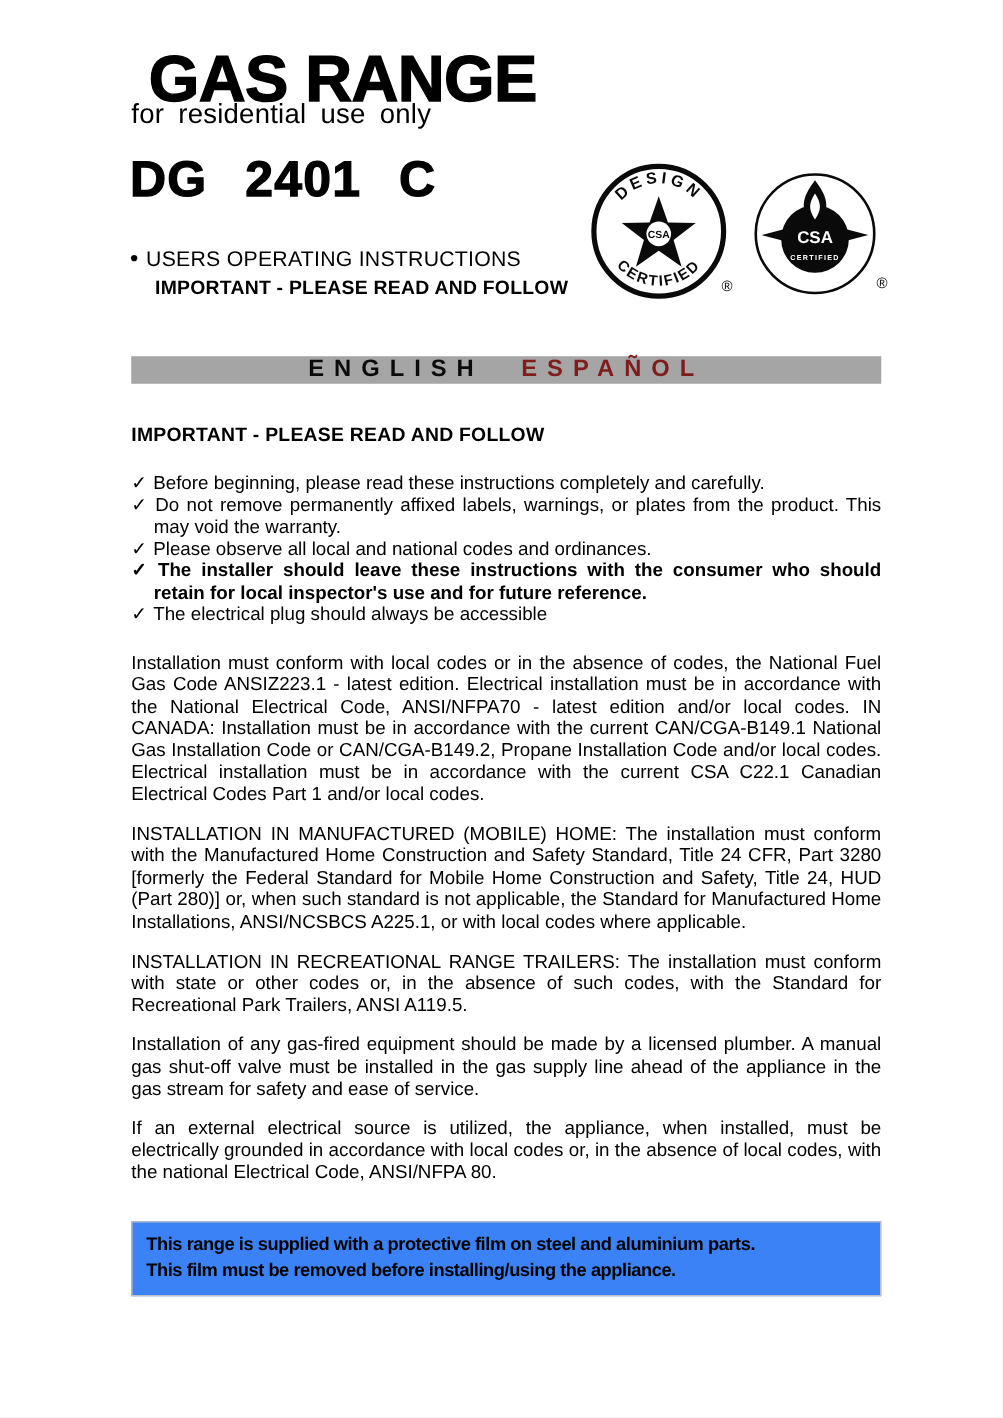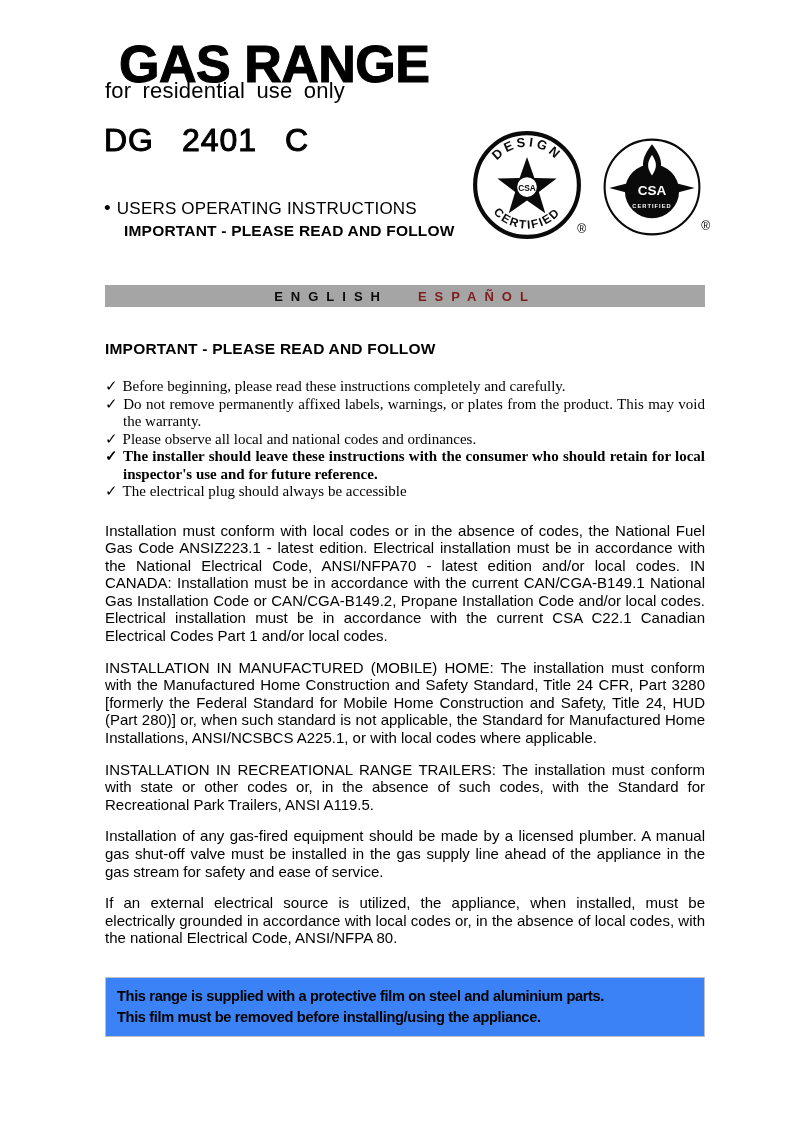--- a/index.html
+++ b/index.html
@@ -15,21 +15,21 @@
     position:absolute; left:104px; top:34px;
     font-size:52px; font-weight:700; letter-spacing:-0.5px;margin-left:15px;
     -webkit-text-stroke:1.1px #000;
   }
   .doc-subtitle {
     position:absolute; left:105px; top:78px;
     font-size:22px; word-spacing:5px; letter-spacing:0.2px;
   }
   .doc-model {
     position:absolute; left:104px; top:122px;
-    font-size:32px; font-weight:400; word-spacing:18px; letter-spacing:1px;
+    font-size:40px; font-weight:700; word-spacing:18px; letter-spacing:1px;
     -webkit-text-stroke:1px #000;
   }
   .instr-line {
     position:absolute; left:104px; top:197px;
     font-size:17px; font-weight:400; letter-spacing:0.2px;
   }
   .instr-line .bullet { font-size:19px; margin-right:6px; }
   .instr-note {
     position:absolute; left:124px; top:222px;
     font-size:15.5px; font-weight:700; letter-spacing:0.2px;
@@ -42,29 +42,29 @@
   .reg-mark {
     position:absolute; font-size:12px; font-weight:400;
   }
   .logo1 .reg-mark { right:-4px; bottom:4px; }
   .logo2 .reg-mark { right:-8px; bottom:4px; }
 
   
   .lang-bar {
     position:absolute; left:105px; top:285px; width:600px; height:22px;
     background:#a5a5a5; display:flex; align-items:center; justify-content:center;
-    font-weight:700; font-size:13px;
+    font-weight:700; font-size:19px;
   }
   .lang-en { color:#0a0a0a; letter-spacing:8px; }
   .lang-es { color:#7f1d1d; letter-spacing:8px; margin-left:30px; }
 
   
   .main { position:absolute; left:105px; top:340px; width:600px; }
   .section-heading { font-size:15.5px; font-weight:700; letter-spacing:0.2px; }
-  .checklist { margin-top:20px;font-family:Liberation Serif, serif; }
+  .checklist { margin-top:20px; }
   .check-item {
     font-size:15px; line-height:17.5px; text-align:justify;
     padding-left:18px; text-indent:-18px;
   }
   .check-item .check { margin-right:5px; }
   .check-item.bold { font-weight:700; }
   .paras { margin-top:21px; }
   .para { font-size:15px; line-height:17.6px; text-align:justify; }
   .para + .para { margin-top:14px; }
 

